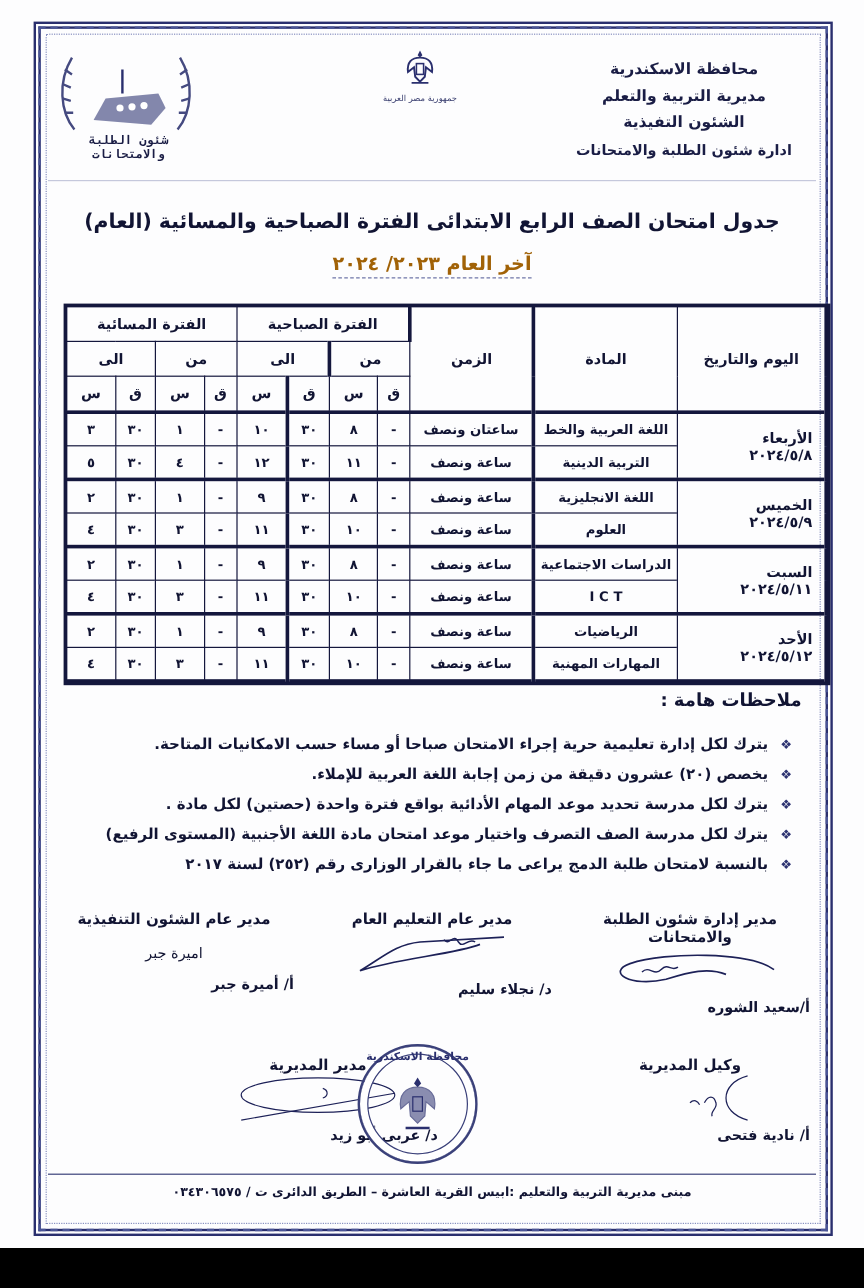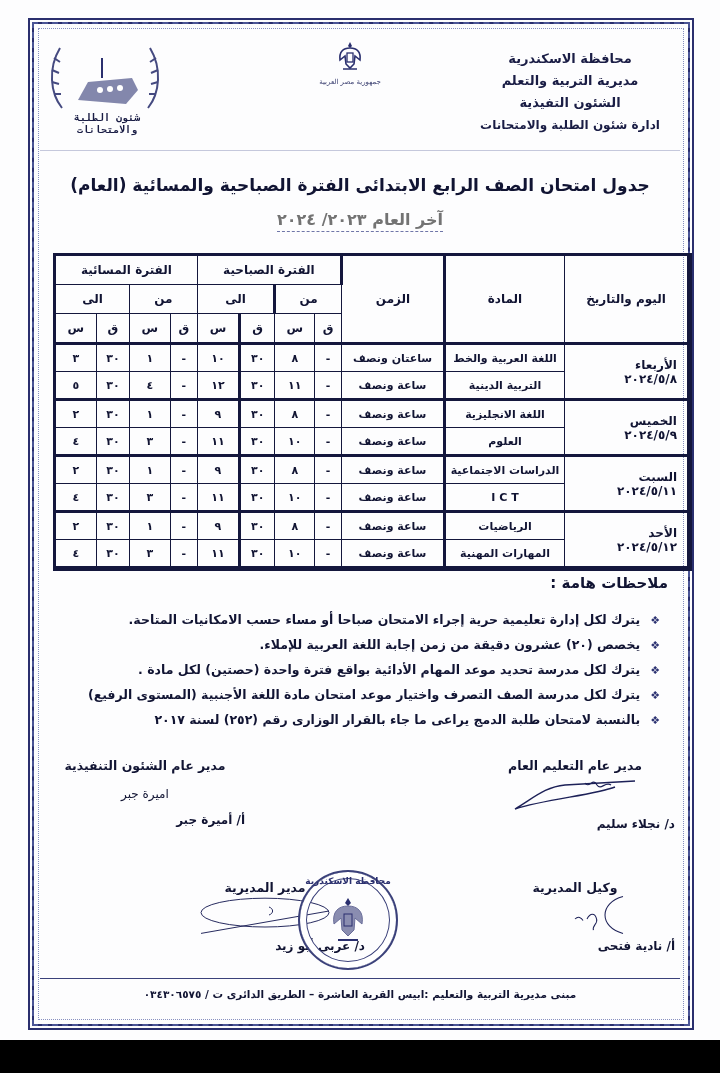--- a/index.html
+++ b/index.html
@@ -13,21 +13,21 @@
   .head-right div { font-size:13px; line-height:22px; }
   .head-right .l4 { font-size:12px; }
   .emblem { position:absolute; left:305px; top:40px; width:90px; text-align:center; }
   .emblem .eagle { width:26px; height:32px; margin:0 auto; }
   .emblem .cap { font-size:7px; color:#3a3f70; direction:rtl; margin-top:2px; }
   .logo-left { position:absolute; left:40px; top:38px; width:130px; height:100px; }
   .logo-left .cap { position:absolute; bottom:2px; left:4px; right:0; text-align:center; direction:rtl; font-size:10px; font-weight:bold; color:#1a1d45;font-family:Liberation Mono, monospace; }
   .head-rule { position:absolute; left:40px; right:40px; top:150px; border-top:1px solid #c5c8dc; }
 
   .title { position:absolute; left:60px; right:60px; top:175px; text-align:center; direction:rtl; font-size:17px; font-weight:bold; color:#111433; }
-  .subtitle { position:absolute; left:60px; right:60px; top:210px; text-align:center; direction:rtl; font-size:16px; font-weight:bold; color:#737373; }
+  .subtitle { position:absolute; left:60px; right:60px; top:210px; text-align:center; direction:rtl; font-size:16px; font-weight:bold; color:#a16207; }
   .subtitle span { border-bottom:1px dashed #6f76a8; padding-bottom:2px; }
 
   table.sched { position:absolute; left:55px; top:255px; width:635px; border-collapse:collapse; direction:rtl; color:#111433; }
   table.sched td, table.sched th { border:1.5px solid #14173d; text-align:center; font-weight:bold; padding:0; }
   table.sched th { font-size:12px; height:28px; }
   table.sched td { font-size:11px; height:26px; }
   table.sched .day { text-align:right; padding-right:10px; font-size:12px; }
   table.sched .day span.d { display:inline-block; margin-left:32px; }
   .thick-r { border-right:3px solid #14173d !important; }
   .thick-b { border-bottom:3px solid #14173d !important; }
@@ -233,20 +233,28 @@
   <ul class="notes">
     <li><span class="b">❖</span><span>يترك لكل إدارة تعليمية حرية إجراء الامتحان صباحا أو مساء حسب الامكانيات المتاحة.</span></li>
     <li><span class="b">❖</span><span>يخصص (٢٠) عشرون دقيقة من زمن إجابة اللغة العربية للإملاء.</span></li>
     <li><span class="b">❖</span><span>يترك لكل مدرسة تحديد موعد المهام الأدائية بواقع فترة واحدة (حصتين) لكل مادة .</span></li>
     <li><span class="b">❖</span><span>يترك لكل مدرسة الصف التصرف واختيار موعد امتحان مادة اللغة الأجنبية (المستوى الرفيع)</span></li>
     <li><span class="b">❖</span><span>بالنسبة لامتحان طلبة الدمج يراعى ما جاء بالقرار الوزارى رقم (٢٥٢) لسنة ٢٠١٧</span></li>
   </ul>
 
   <div class="sig-row row1">
     <div class="sig">
+      <div class="role">مدير إدارة شئون الطلبة والامتحانات</div>
+      <svg class="scrawl" width="160" height="40" viewBox="0 0 160 40">
+        <path d="M150 20 C130 5 60 5 30 15 C10 22 30 35 60 28 C80 22 95 18 110 24" fill="none" stroke="#1d2158" stroke-width="1.4"></path>
+        <path d="M40 22 c6 -6 10 4 16 -2 c6 -6 8 2 14 -2" fill="none" stroke="#1d2158" stroke-width="1.2"></path>
+      </svg>
+      <div class="name">أ/سعيد الشوره</div>
+    </div>
+    <div class="sig">
       <div class="role">مدير عام التعليم العام</div>
       <svg class="scrawl" width="160" height="40" viewBox="0 0 160 40">
         <path d="M140 8 L70 12 C50 14 40 24 20 36 C50 26 100 22 120 14" fill="none" stroke="#1d2158" stroke-width="1.4"></path>
         <path d="M90 10 c4 6 8 -6 12 2 c4 6 8 -4 14 0" fill="none" stroke="#1d2158" stroke-width="1.2"></path>
       </svg>
       <div class="name">د/ نجلاء سليم</div>
     </div>
     <div class="sig">
       <div class="role">مدير عام الشئون التنفيذية</div>
       <div class="scrawl" style="font-size:12px;padding-top:14px;box-sizing:border-box;">اميرة جبر</div>

